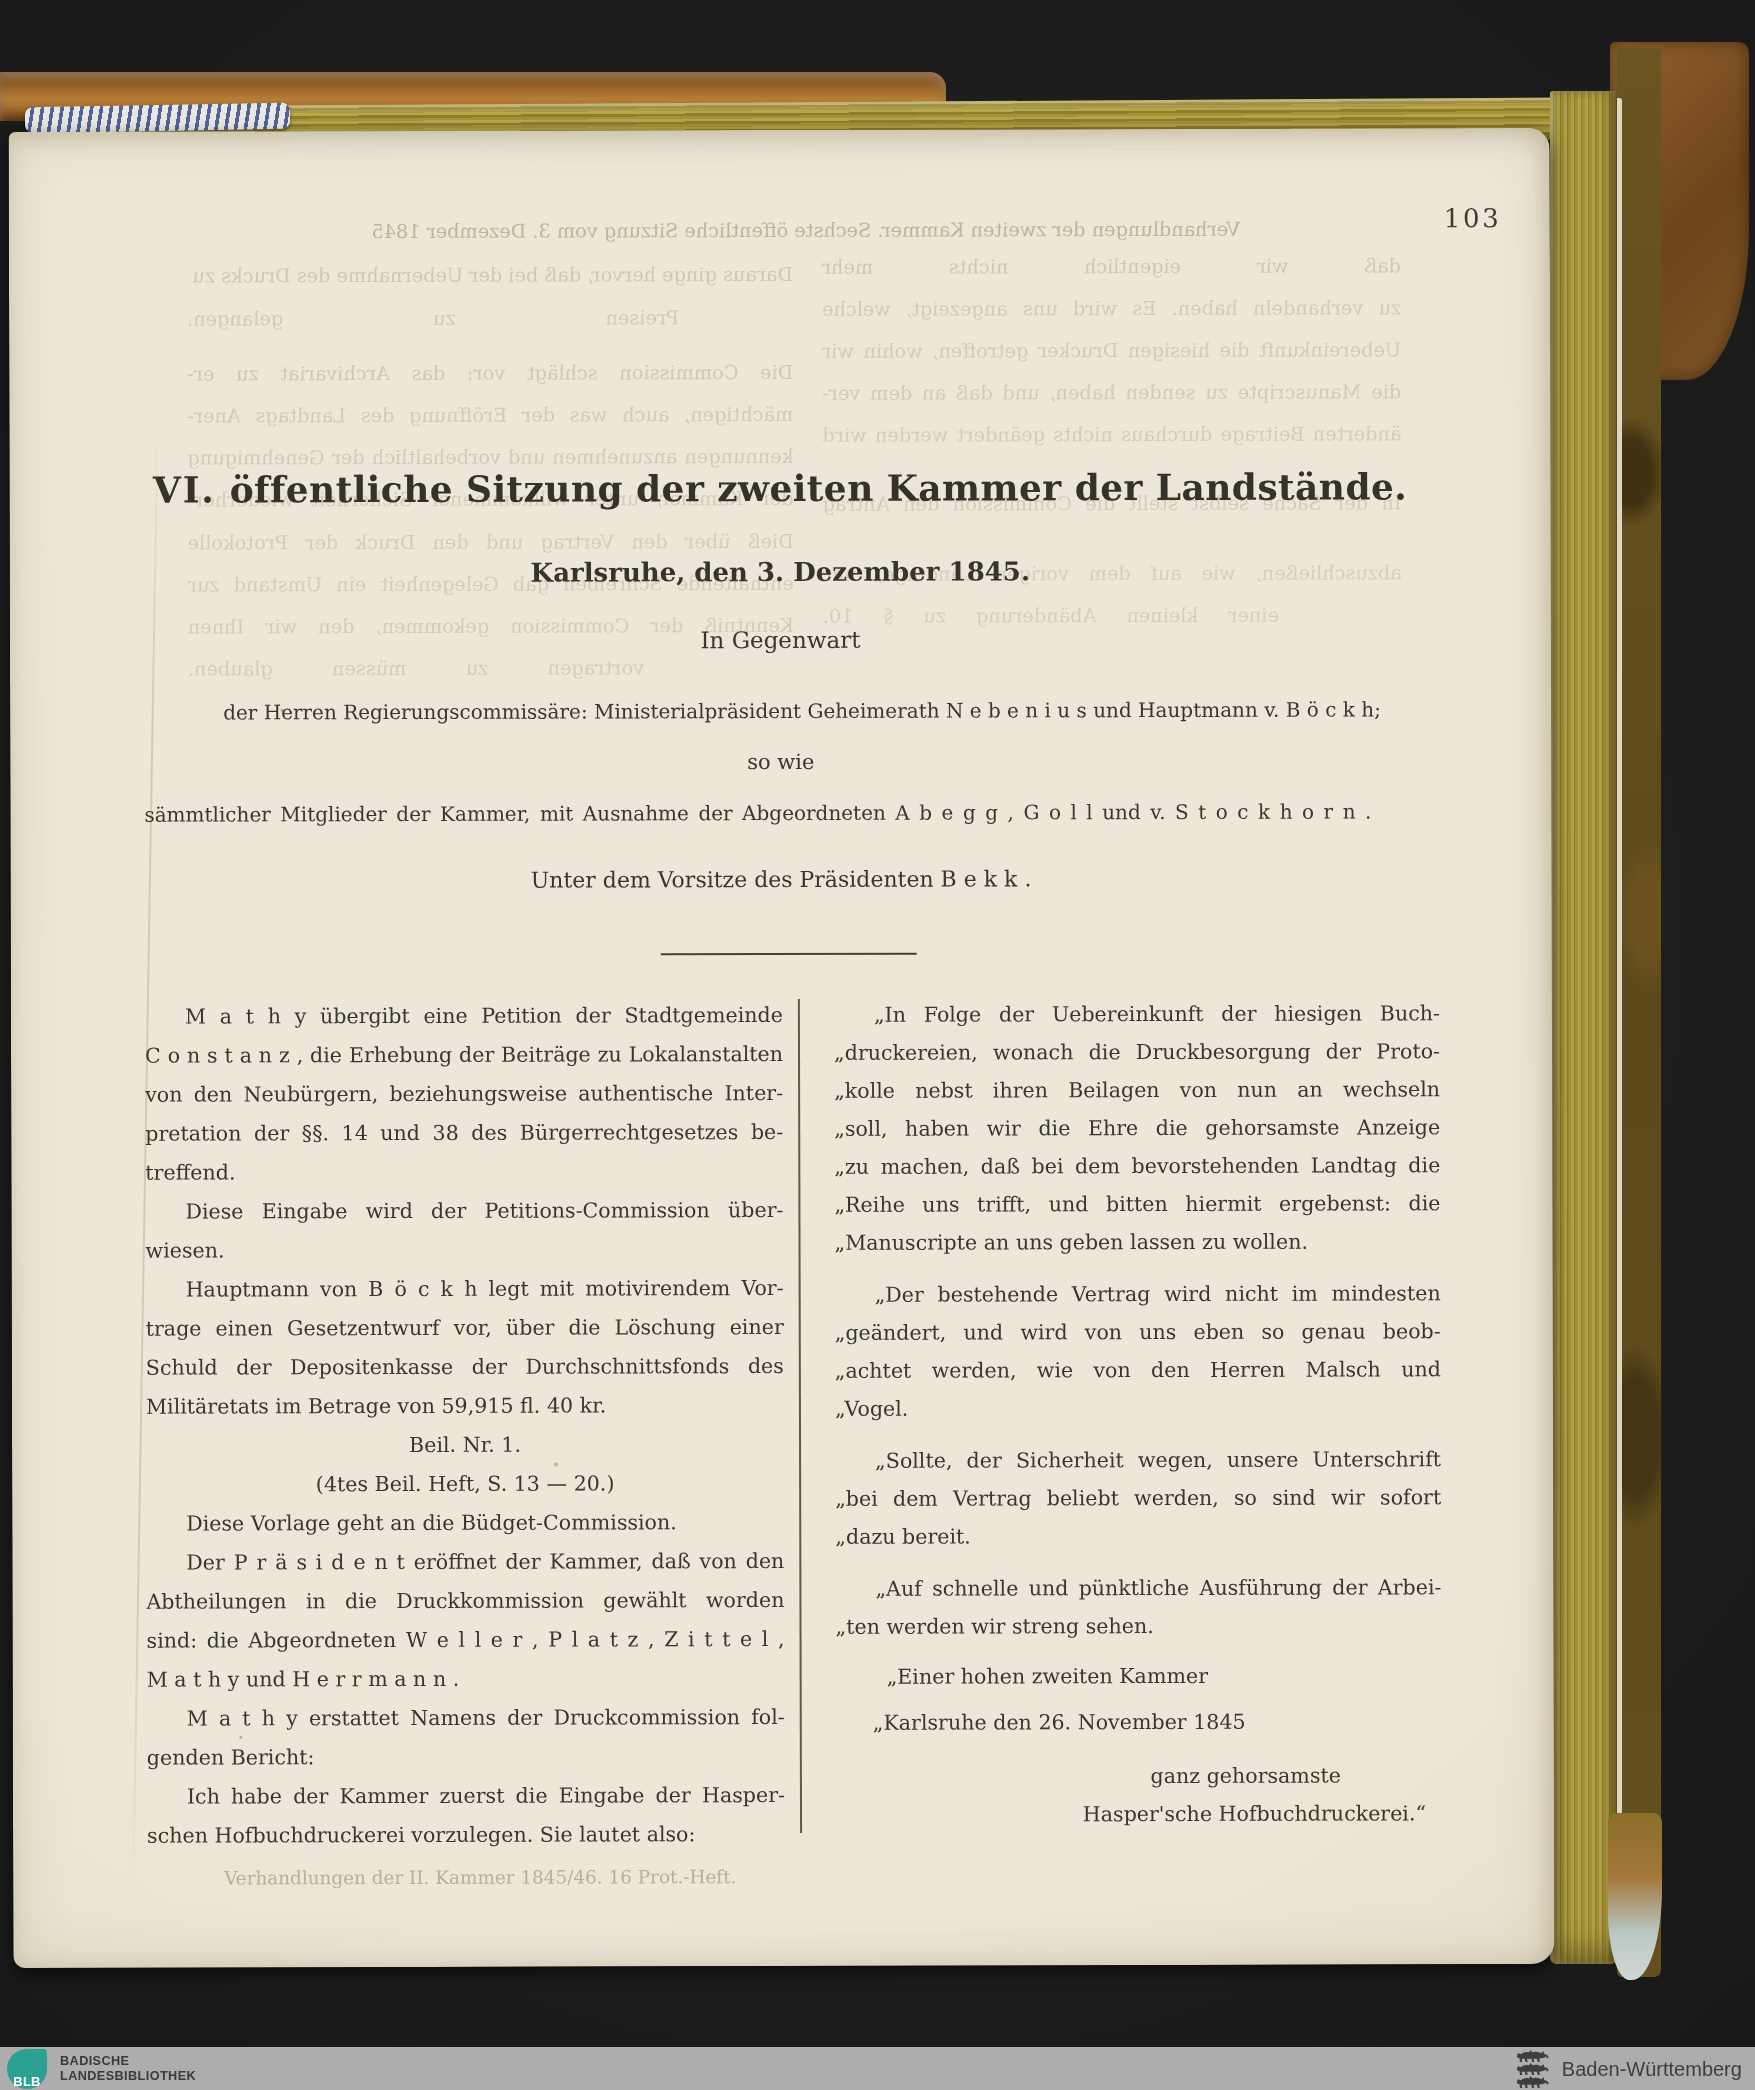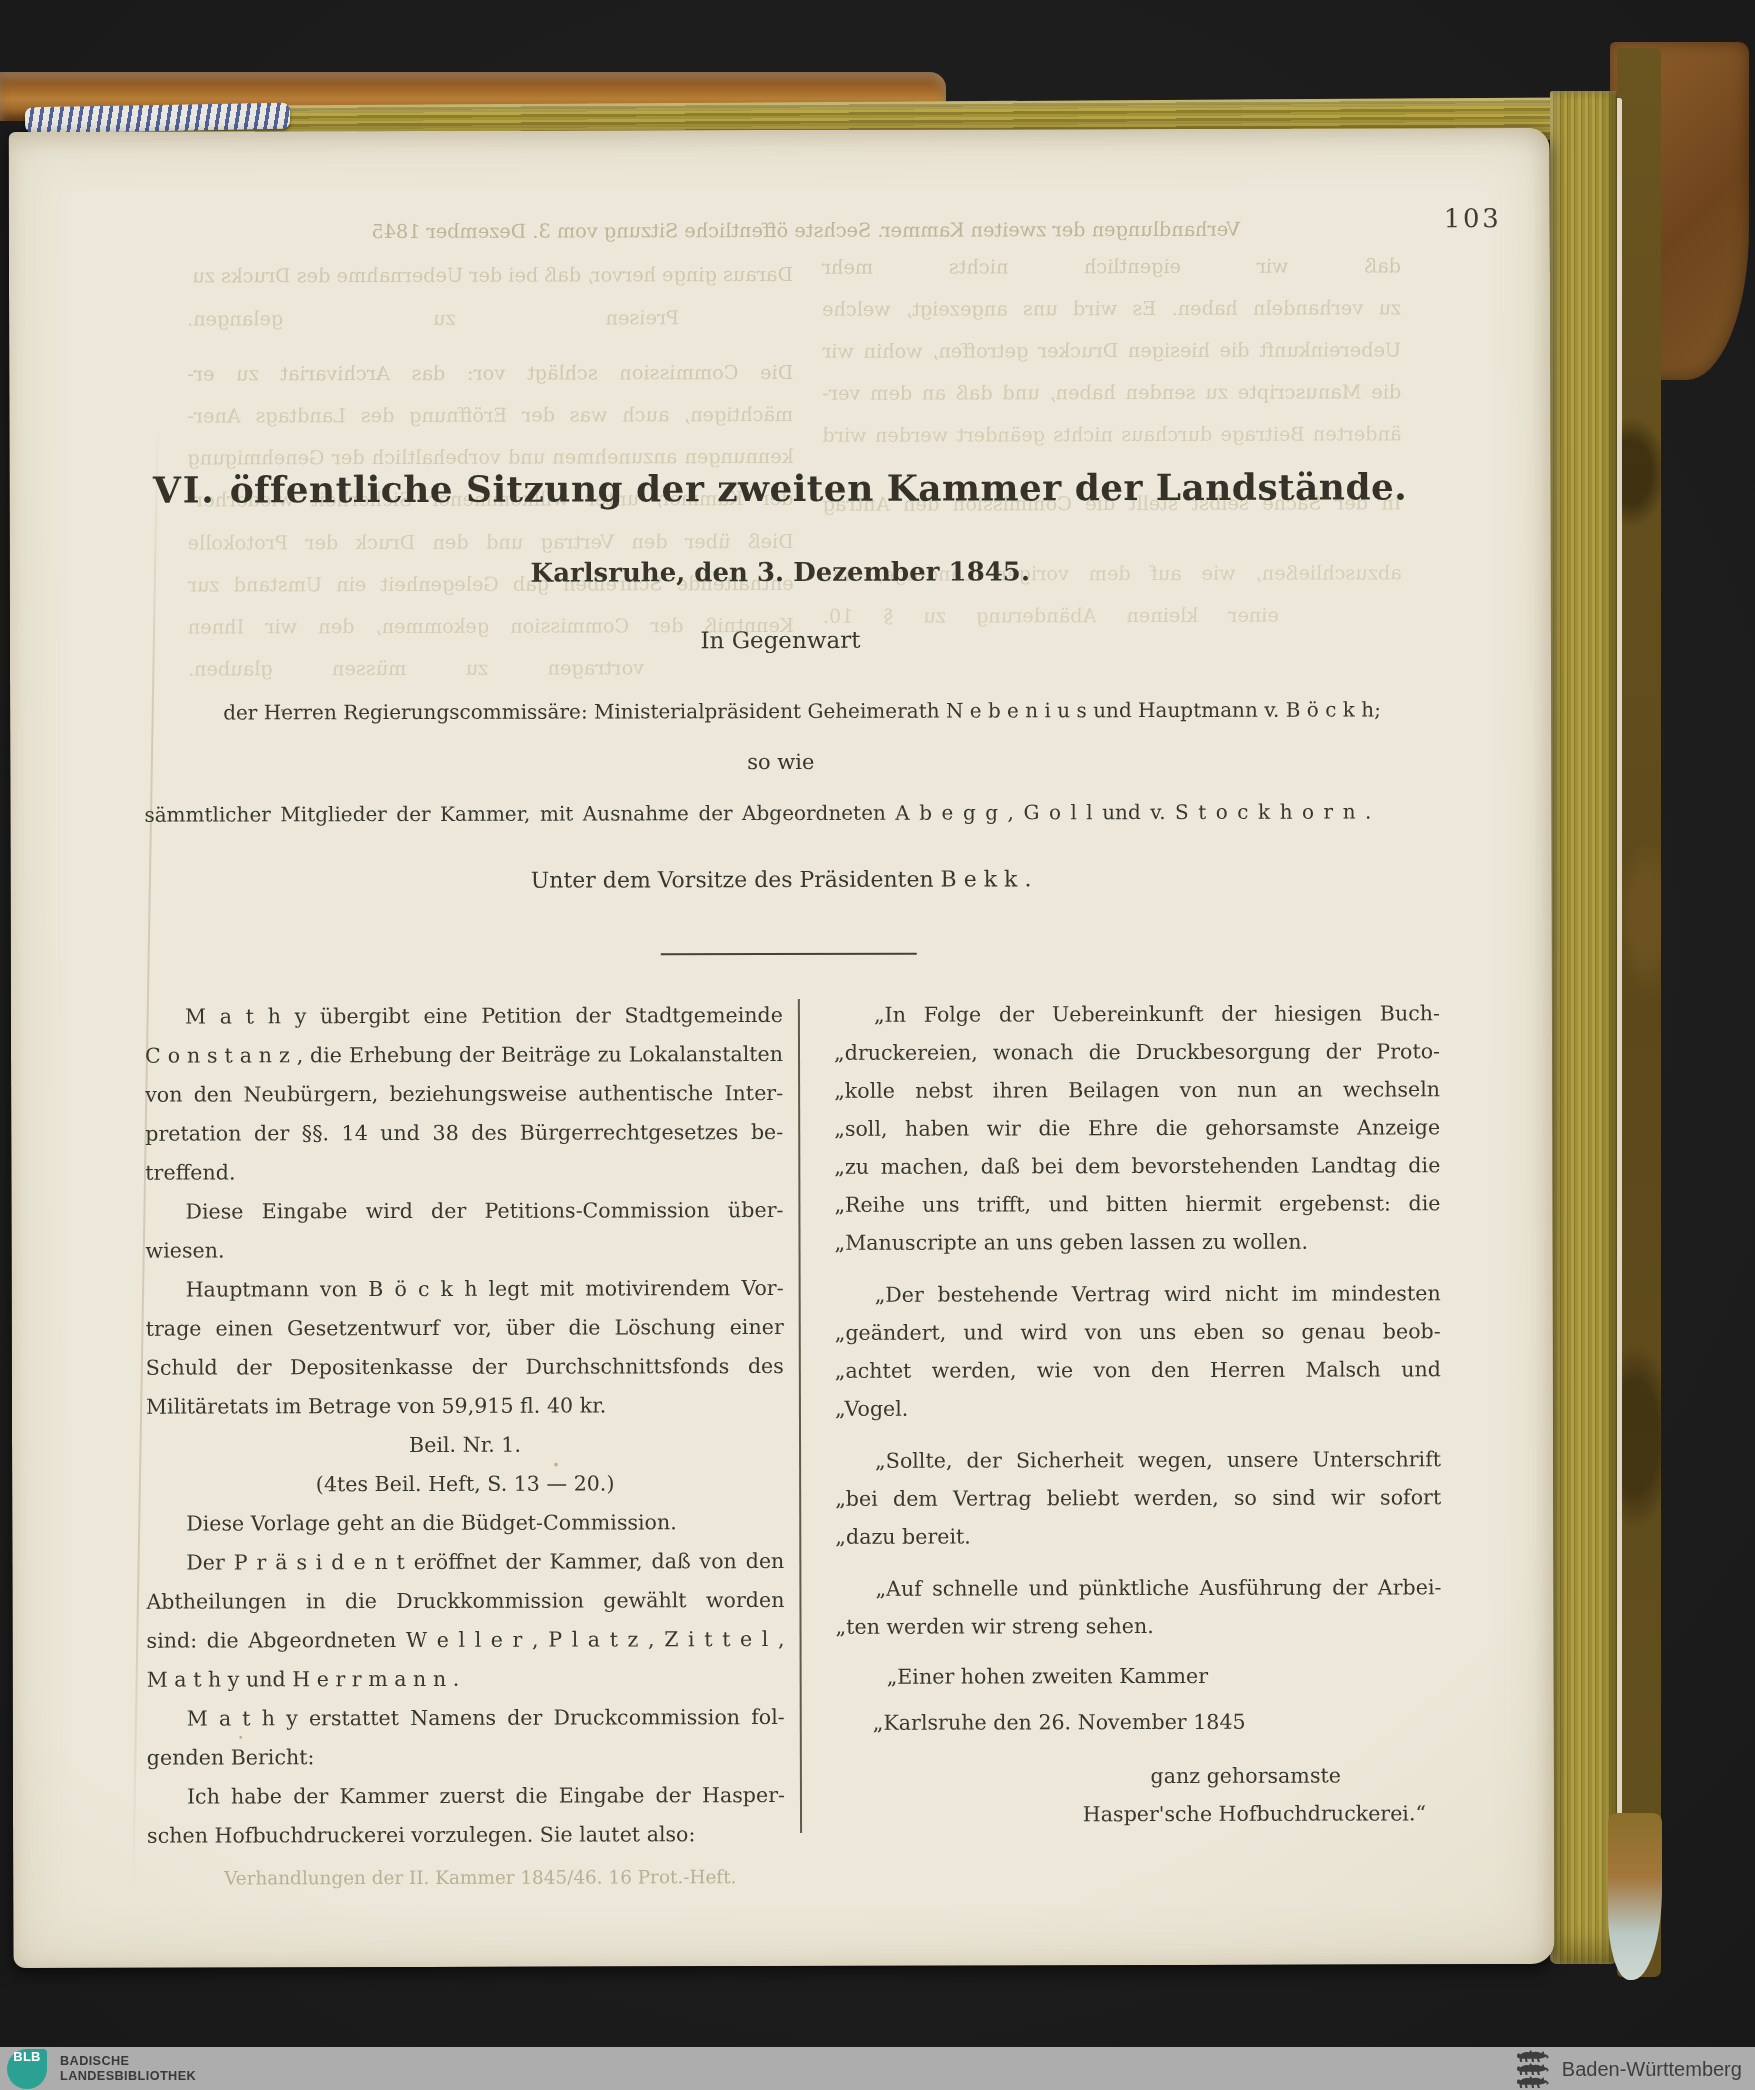--- a/index.html
+++ b/index.html
@@ -152,21 +152,21 @@
 
   
   .bar{
     position:absolute; left:0; top:2047px; width:1756px; height:44px; background:#adadad;
     display:flex; align-items:center; justify-content:space-between;
     padding:0 8.8px 0 7px; font-family:"Liberation Sans", sans-serif;
   }
   .blb{ display:flex; align-items:center; gap:13px; }
   .blb-shield{
     width:40px; height:40px; background:#2aa192; border-radius:50% 10% 50% 50%;
-    display:flex; align-items:flex-start; justify-content:center;
+    display:flex; align-items:flex-end; justify-content:center;
     color:#fff; font-weight:700; font-size:13px; letter-spacing:0.3px;
   }
   .blb-text{ color:#3a3a3a; font-weight:700; font-size:12.7px; letter-spacing:0.4px; line-height:15.4px; }
   .bw{ display:flex; align-items:center; gap:10.5px; color:#3e3e3e; font-size:20px; margin-right:5.3px; }
   .lions{ display:block; }
 </style>
 </head>
 <body>
 
 <div class="stage">

